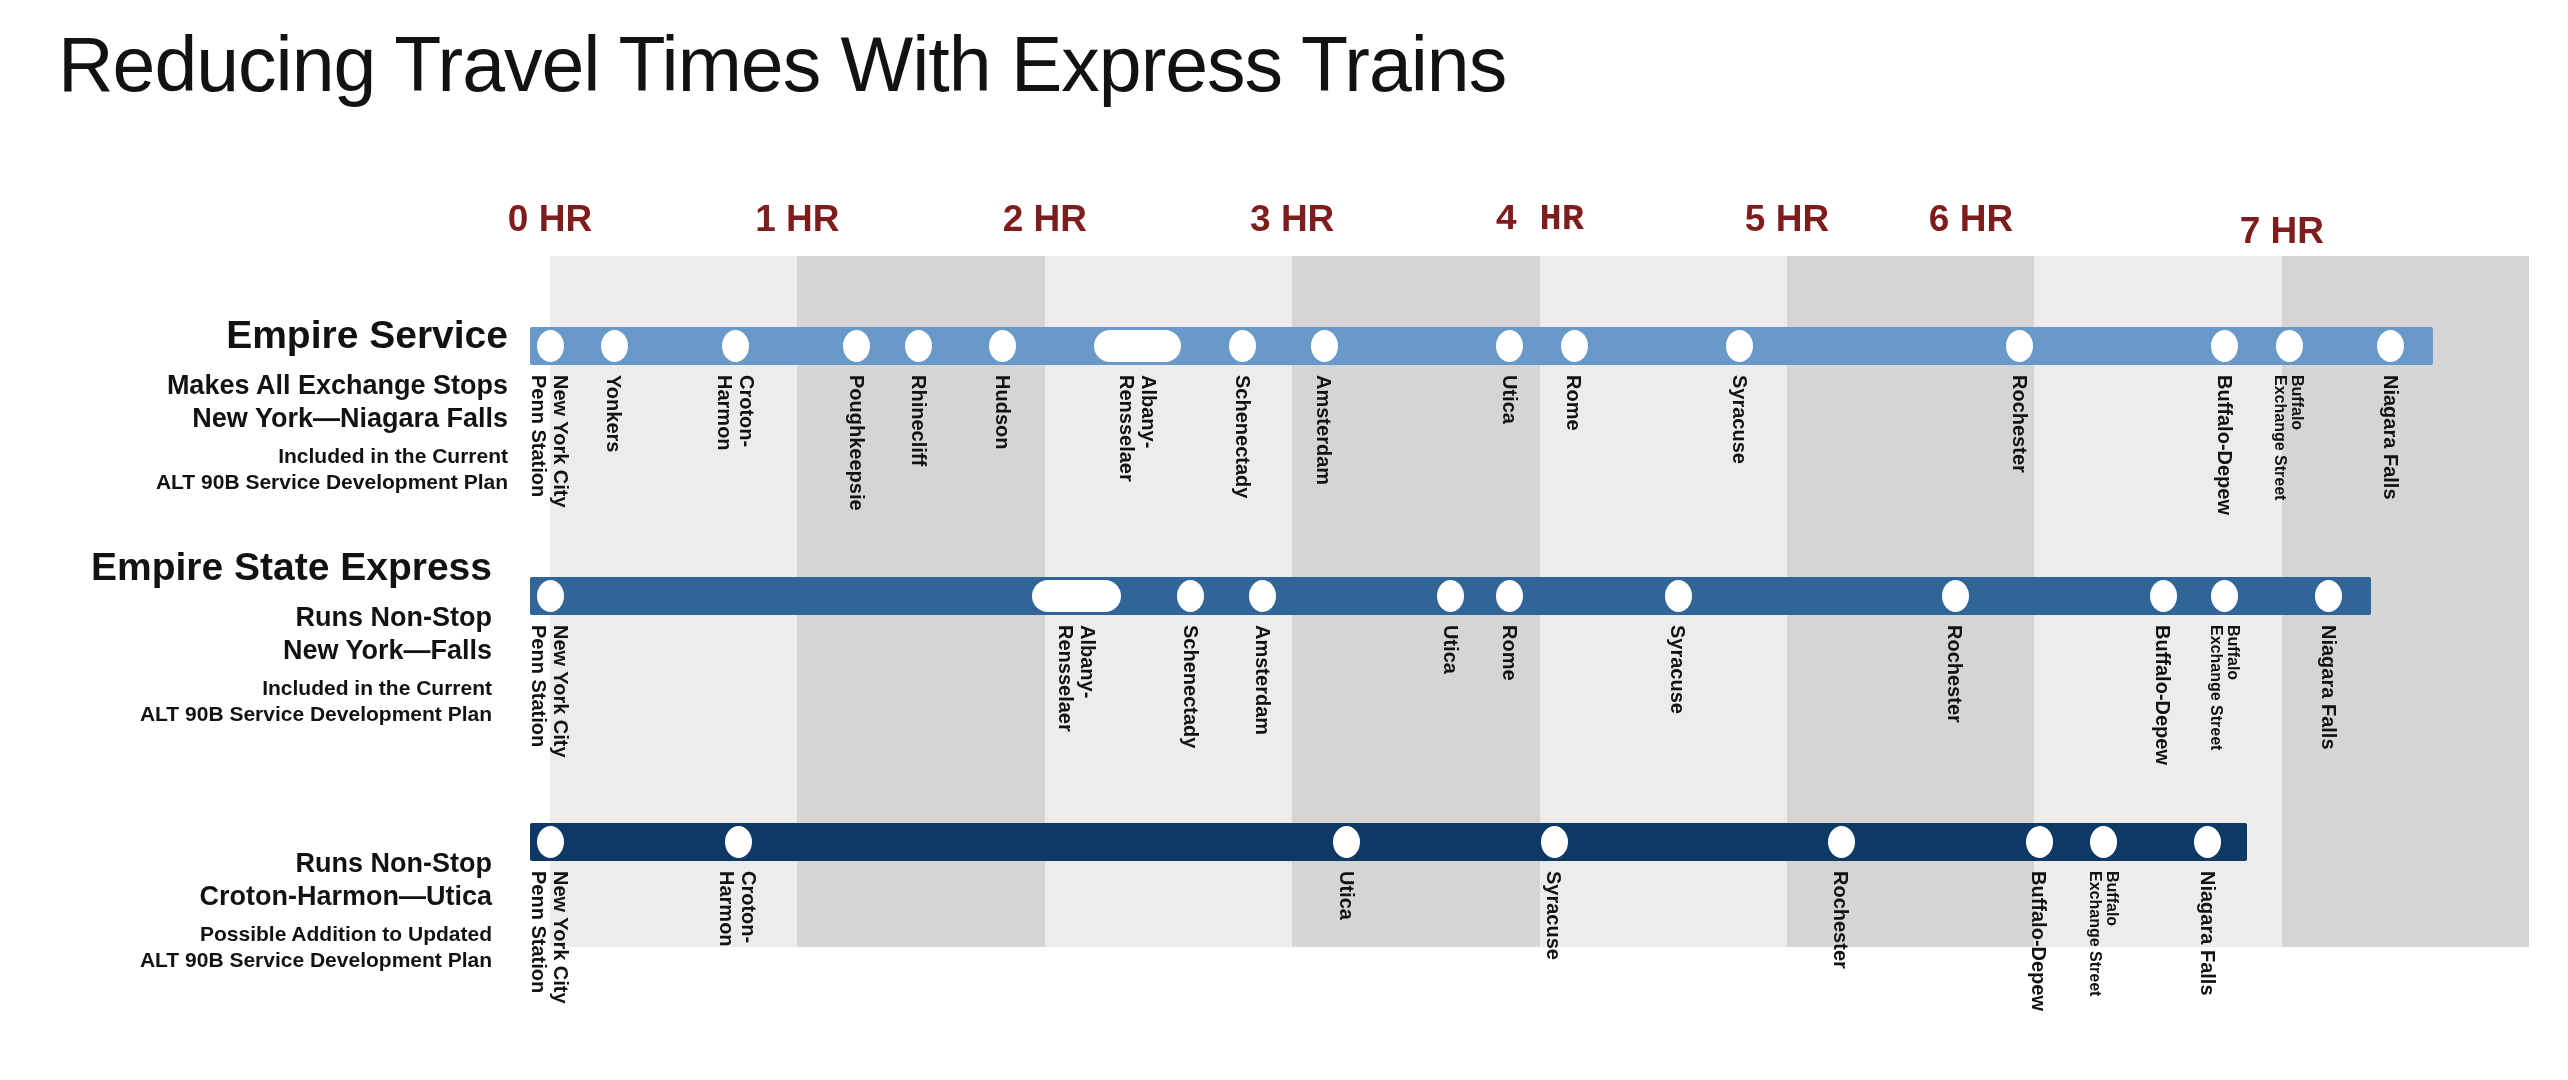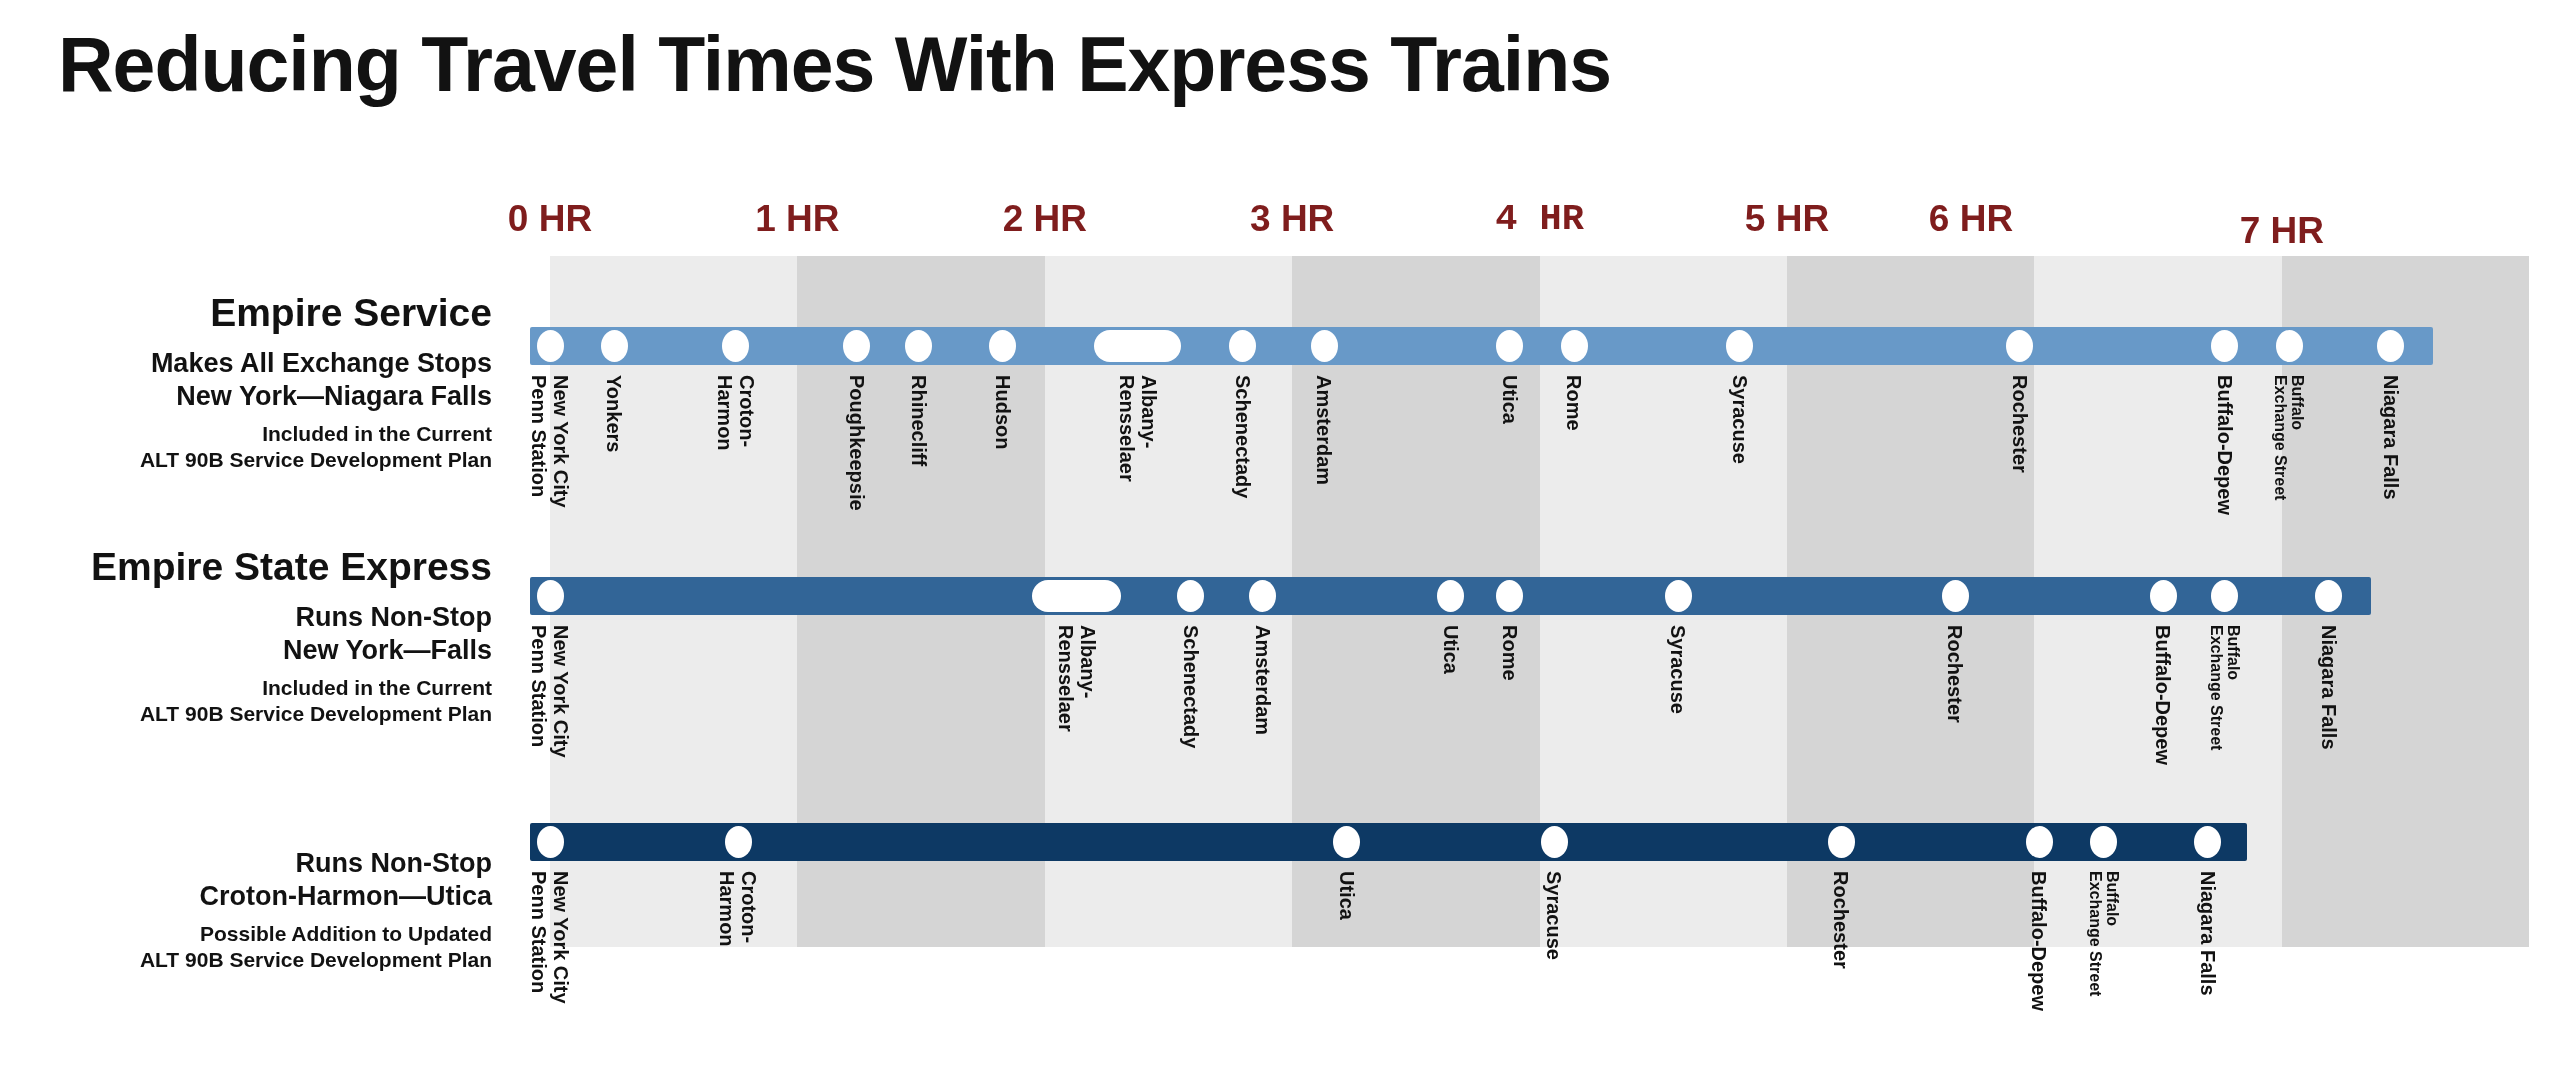--- a/index.html
+++ b/index.html
@@ -6,21 +6,21 @@
   #stage{
     position:relative;
     width:2568px;height:1080px;
     background:#ffffff;
     font-family:"Liberation Sans","DejaVu Sans",sans-serif;
     color:#121212;
     overflow:hidden;
   }
   .title{
     position:absolute;left:58px;top:20px;
-    font-size:77px;font-weight:700;letter-spacing:-1px;
+    font-size:77px;font-weight:400;letter-spacing:-1px;
     color:#121212;white-space:nowrap;
   }
   .band{position:absolute;top:256px;height:691px;}
   .band.light{background:#ececec;}
   .band.dark{background:#d5d5d5;}
   .hour-label{
     position:absolute;top:198px;
     transform:translateX(-50%);
     font-size:37px;font-weight:700;white-space:nowrap;color:#7f1d1d;
   }
@@ -62,21 +62,21 @@
       <div class="hour-label" style="left: 797.4px;">1 HR</div>
       <div class="hour-label" style="left: 1044.8px;">2 HR</div>
       <div class="hour-label" style="left: 1292.2px;">3 HR</div>
       <div class="hour-label" style="left: 1539.6px; font-family: Liberation Mono, monospace;">4 HR</div>
       <div class="hour-label" style="left: 1787px;">5 HR</div>
       <div class="hour-label" style="left: 1971px;">6 HR</div>
       <div class="hour-label" style="left: 2281.8px; margin-top: 12px;">7 HR</div>
     </div>
   <div id="rows">
       <div class="">
-        <div class="svc-header" style="top: 291px; height: 190px;">
+        <div class="svc-header" style="top: 313px; height: 190px; padding-left: 16px;">
           <div class="svc-name">Empire Service</div>
           <div class="svc-desc1">Makes All Exchange Stops</div>
           <div class="svc-desc2">New York—Niagara Falls</div>
           <div class="svc-note1">Included in the Current</div>
           <div class="svc-note2">ALT 90B Service Development Plan</div>
         </div>
         <div class="svc-bar" style="left: 530.208px; width: 1902.51px; top: 327px; background: rgb(104, 153, 200);"></div>
         <div class="stop" style="left: 536.5px; top: 330px;"></div>
         <div class="st-label" style="left: 550px; top: 375px;">
           <div>New York City</div>

